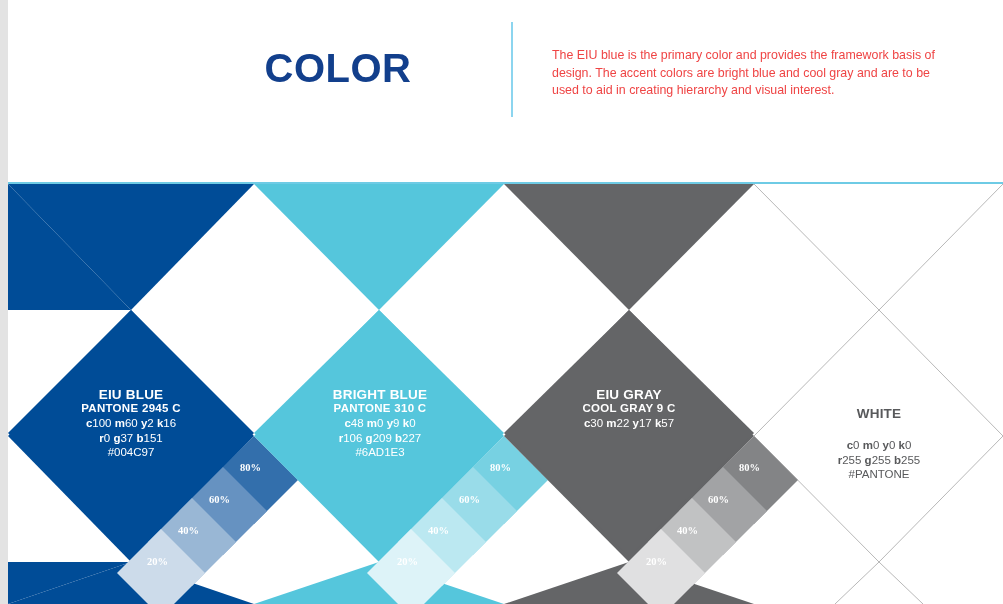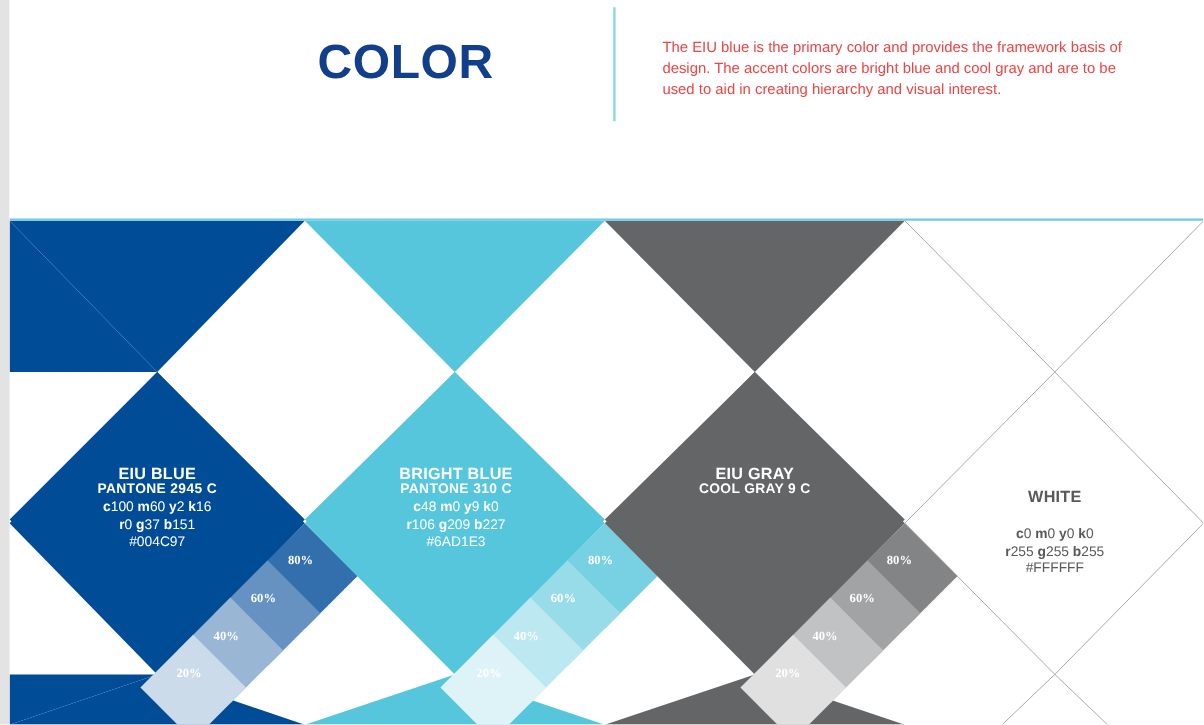--- a/index.html
+++ b/index.html
@@ -18,21 +18,21 @@
   
   #left-gutter {
     position: absolute;
     left: 0; top: 0;
     width: 8px; height: 604px;
     background: #e3e3e3;
   }
   
   #header {
     position: absolute;
-    left: 8px; top: 0;
+    left: 8px; top: 16px;
     width: 995px; height: 181px;
     background: #ffffff;
   }
   #page-title {
     position: absolute;
     left: 180px;
     top: 30px;
     width: 300px;
     text-align: center;
     font-size: 40px;
@@ -218,36 +218,42 @@
         <b>r</b><span>106</span>
         <b> g</b><span>209</span>
         <b> b</b><span>227</span>
       </div>
       <div class="swatch-line">#6AD1E3</div>
     </div>
 
     <div class="swatch-label on-dark" style="left:521px; top:206px; width:200px;">
       <div class="swatch-name">EIU GRAY</div>
       <div class="swatch-pantone">COOL GRAY 9 C</div>
+      <div class="swatch-line">
+        <b>c</b><span>30</span>
+        <b> m</b><span>22</span>
+        <b> y</b><span>17</span>
+        <b> k</b><span>57</span>
+      </div>
     </div>
 
     <div class="swatch-label on-light" style="left:771px; top:225px; width:200px;">
       <div class="swatch-name" style="margin-bottom:17px;">WHITE</div>
       <div class="swatch-line">
         <b>c</b><span>0</span>
         <b> m</b><span>0</span>
         <b> y</b><span>0</span>
         <b> k</b><span>0</span>
       </div>
       <div class="swatch-line">
         <b>r</b><span>255</span>
         <b> g</b><span>255</span>
         <b> b</b><span>255</span>
       </div>
-      <div class="swatch-line">#FFFFFF</div>
+      <div class="swatch-line">#PANTONE</div>
     </div>
 
     <div class="tint-label" style="left:232px; top:281px;">80%</div>
     <div class="tint-label" style="left:201px; top:313px;">60%</div>
     <div class="tint-label" style="left:170px; top:344px;">40%</div>
     <div class="tint-label" style="left:139px; top:375px;">20%</div>
 
     <div class="tint-label" style="left:482px; top:281px;">80%</div>
     <div class="tint-label" style="left:451px; top:313px;">60%</div>
     <div class="tint-label" style="left:420px; top:344px;">40%</div>

